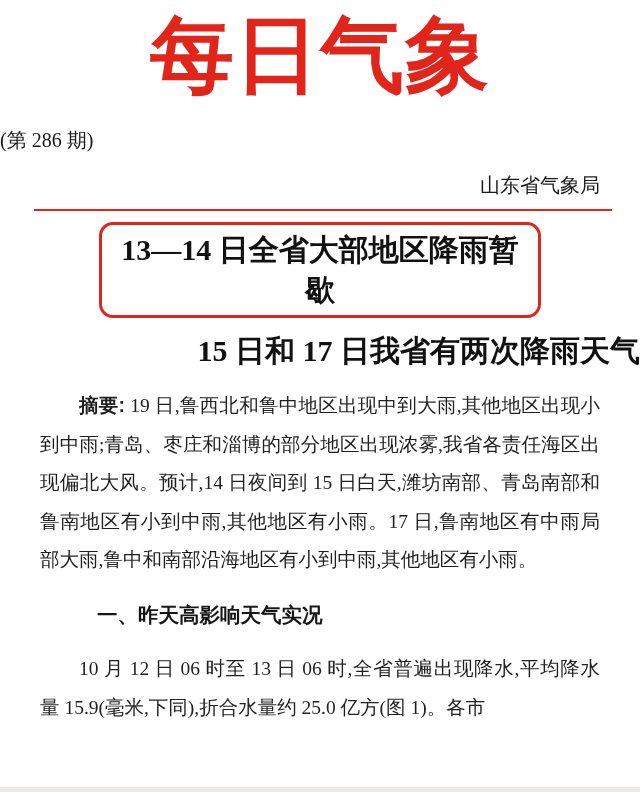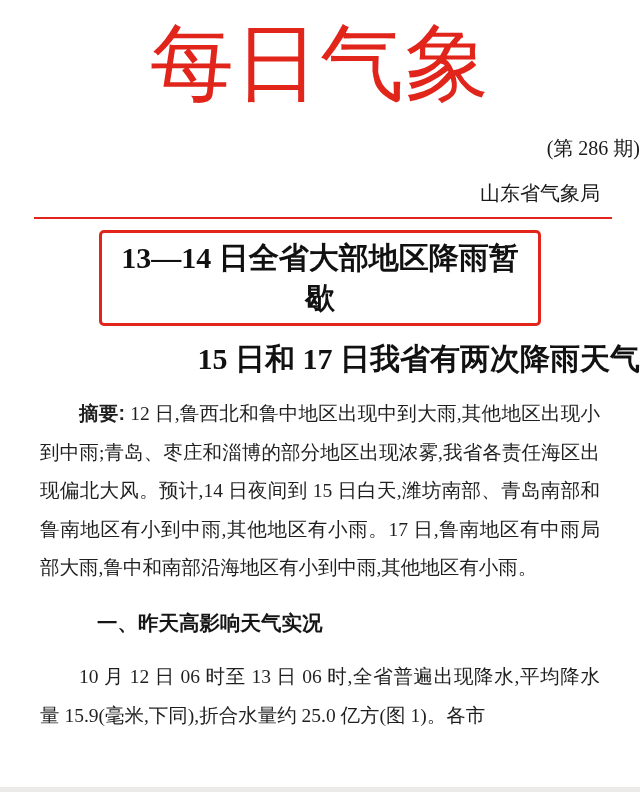--- a/index.html
+++ b/index.html
@@ -9,33 +9,33 @@
   html,body{margin:0;padding:0;}
   body{
     width:640px;height:792px;
     background:#ffffff;
     overflow:hidden;
     font-family:"Liberation Serif","DejaVu Serif",serif;
     color:var(--text-black,#1f1f1f);
     position:relative;
   }
   .masthead{
-    margin:8px;
+    margin:0;
     padding-top:12px;
     text-align:center;
     font-size:84px;
     line-height:88px;
-    font-weight:normal;
+    font-weight:bold;
     color:var(--accent-red,#e1251b);
     letter-spacing:1px;
     font-family:"Liberation Serif","DejaVu Serif",serif;
   }
   .issue{
     margin-top:30px;
-    text-align:right;
+    text-align:left;
     font-size:20px;
     line-height:20px;
     color:#1a1a1a;
   }
   .info-row{
     margin:24px 40px 0 44px;
     display:flex;
     justify-content:flex-end;
     align-items:baseline;
     font-size:20px;
@@ -46,21 +46,21 @@
     border:none;
     border-top:2px solid var(--accent-red,#e1251b);
     margin:13px 28px 0 34px;
     height:0;
   }
   .headline-box{
     box-sizing:border-box;
     margin:11px auto 0;
     width:442px;
     border:3px solid var(--accent-red,#e1251b);
-    border-radius:5px;
+    border-radius:14px;
     padding:5px 10px;
     text-align:center;
     font-size:30px;
     line-height:40px;
     font-weight:bold;
     color:#111;
     font-family:"Liberation Serif","DejaVu Serif",serif;
   }
   .headline2{
     margin:16px 0 0;
@@ -114,18 +114,18 @@
 
 <hr class="red-rule">
 
 <div class="headline-box">
   <span>13—14 日全省大部地区降雨暂歇</span>
 </div>
 
 <h2 class="headline2">15 日和 17 日我省有两次降雨天气</h2>
 
 <div class="doc-body">
-  <p class="para"><span class="summary-label">摘要:</span> <span>12 日,鲁西北和鲁中地区出现中到大雨,其他地区出现小到中雨;青岛、枣庄和淄博的部分地区出现浓雾,我省各责任海区出现偏北大风。预计,14 日夜间到 15 日白天,潍坊南部、青岛南部和鲁南地区有小到中雨,其他地区有小雨。17 日,鲁南地区有中雨局部大雨,鲁中和南部沿海地区有小到中雨,其他地区有小雨。</span></p>
+  <p class="para"><span class="summary-label">摘要:</span> <span>19 日,鲁西北和鲁中地区出现中到大雨,其他地区出现小到中雨;青岛、枣庄和淄博的部分地区出现浓雾,我省各责任海区出现偏北大风。预计,14 日夜间到 15 日白天,潍坊南部、青岛南部和鲁南地区有小到中雨,其他地区有小雨。17 日,鲁南地区有中雨局部大雨,鲁中和南部沿海地区有小到中雨,其他地区有小雨。</span></p>
   <p class="section-heading">一、昨天高影响天气实况</p>
   <p class="para">10 月 12 日 06 时至 13 日 06 时,全省普遍出现降水,平均降水量 15.9(毫米,下同),折合水量约 25.0 亿方(图 1)。各市</p>
 </div>
 
 <div class="bottom-strip"></div>
 
 </body></html>

